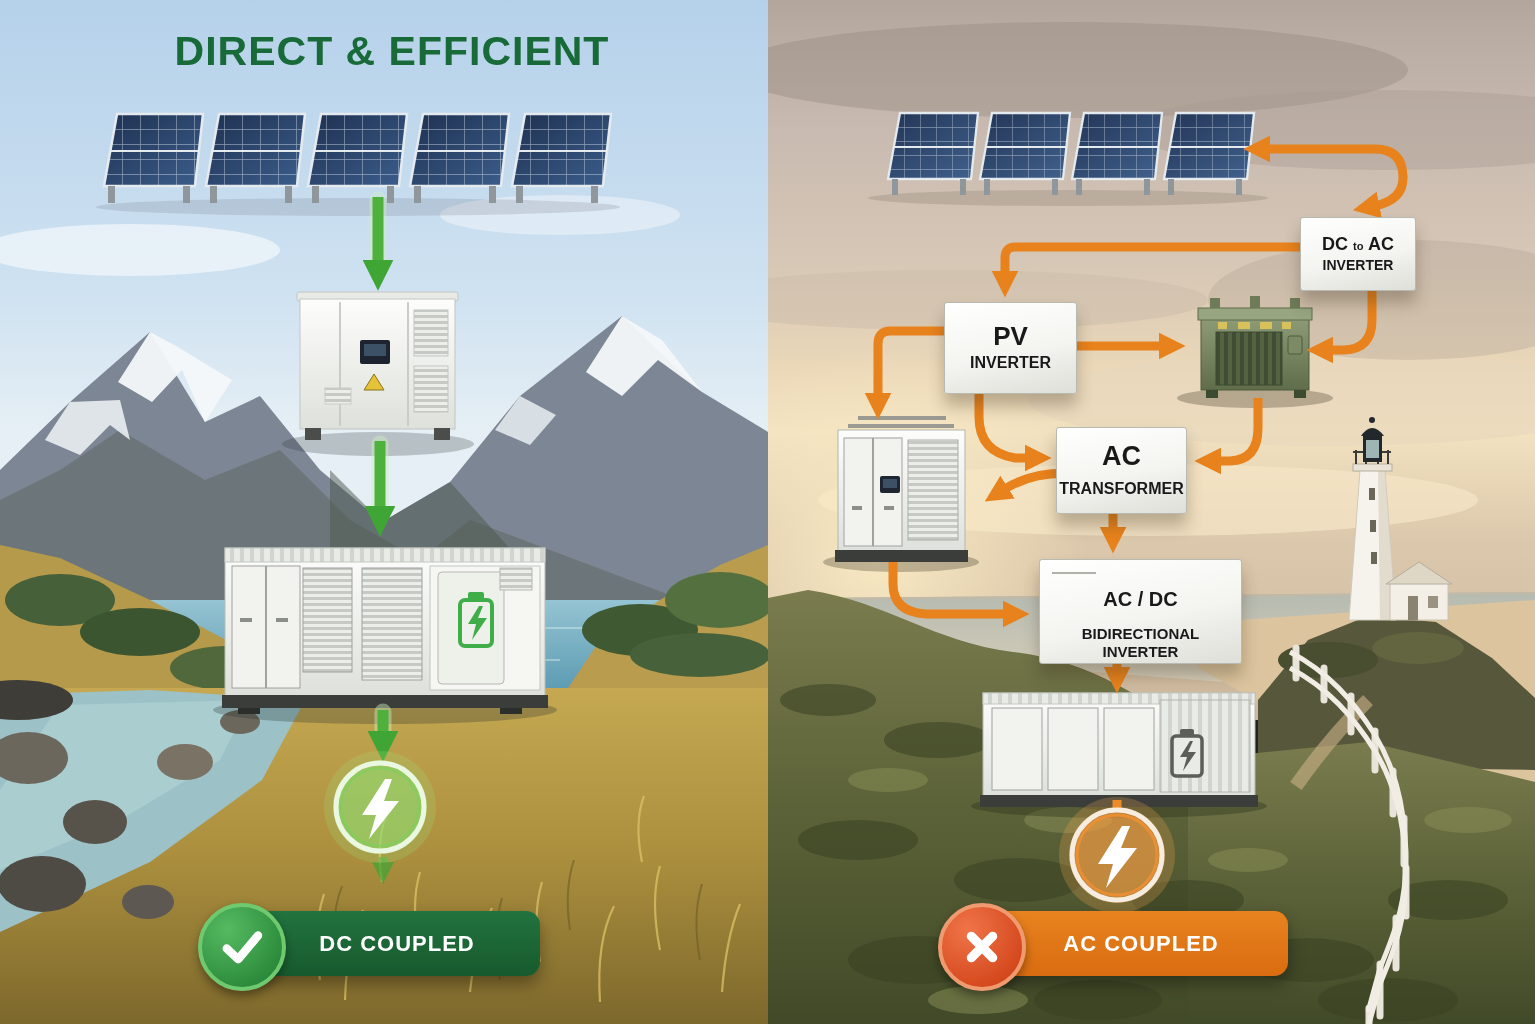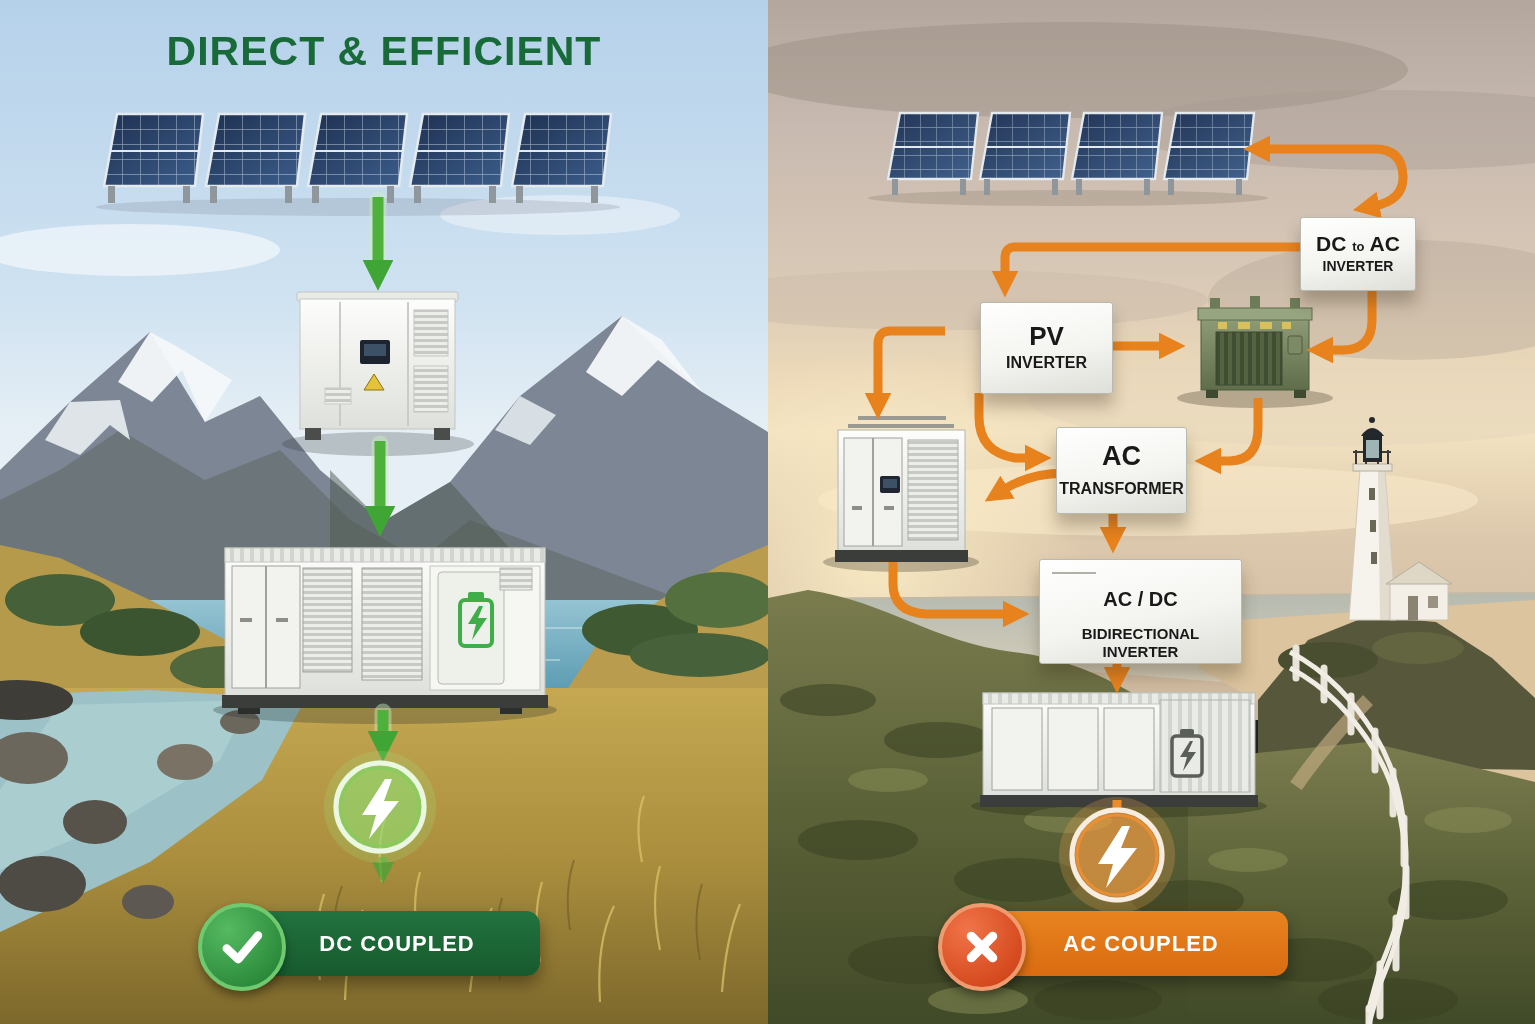--- a/index.html
+++ b/index.html
@@ -1,32 +1,32 @@
 <!DOCTYPE html>
 <html><head>
 <meta charset="utf-8">
 <style>
   html,body{margin:0;padding:0;background:#222;}
   .stage{position:relative;width:1535px;height:1024px;overflow:hidden;font-family:"Liberation Sans",sans-serif;}
   .panel{position:absolute;top:0;height:1024px;overflow:hidden;}
-  .panel.left{left:0;width:768px;}
+  .panel.left{left:0;width:768px;padding-left:16px;}
   .panel.right{left:768px;width:767px;}
   svg.bg{position:absolute;left:0;top:0;display:block;}
   .title{position:absolute;top:28px;left:0;width:100%;text-align:center;
          font-size:41px;font-weight:800;letter-spacing:1px;margin:0;}
   .title.green{color:#186b38;}
   .title.orange{color:#e2771f;}
   
   .eqbox{position:absolute;background:linear-gradient(168deg,#ffffff 0%,#f4f4f0 55%,#dddfd8 100%);
          border:1px solid #b8bab2;border-radius:3px;box-shadow:0 12px 16px rgba(60,45,25,.30);
          display:flex;flex-direction:column;align-items:center;justify-content:center;color:#191919;}
   .eqbox .l1{font-weight:800;line-height:1.05;}
   .eqbox .l2,.eqbox .l3{font-weight:700;line-height:1.15;}
   .eqbox .small{font-size:.62em;font-weight:700;}
-  #box-dcac .l1{font-size:21px;} #box-dcac .l2{font-size:14px;margin-top:3px;}
+  #box-dcac .l1{font-size:18px;} #box-dcac .l2{font-size:14px;margin-top:3px;}
   #box-pv .l1{font-size:26px;} #box-pv .l2{font-size:16px;margin-top:4px;}
   #box-actx .l1{font-size:27px;} #box-actx .l2{font-size:16px;margin-top:10px;text-align:right;}
   #box-bidir{flex-direction:row;align-items:stretch;justify-content:flex-start;}
   #box-bidir .louver{width:42px;margin:12px 6px 12px 12px;border:1px solid #b0b2aa;
       background:repeating-linear-gradient(180deg,#eef0ea 0 3px,#c8cbc4 3px 6px);}
   #box-bidir .txt{flex:1;display:flex;flex-direction:column;align-items:center;justify-content:center;}
   #box-bidir .l1{font-size:20px;} #box-bidir .l2{font-size:15px;margin-top:15px;} #box-bidir .l3{font-size:15px;}
   
   .banner{position:absolute;height:65px;border-radius:14px;box-shadow:0 8px 16px rgba(0,0,0,.35);
           display:flex;align-items:center;}
@@ -476,21 +476,21 @@
         <path d="M354,826 L330,864 L345,864 L338,888 L369,848 L353,848 L362,826 Z" fill="#ffffff"></path>
       </g>
     </svg>
 
 
     <div class="eqbox" id="box-dcac" style="left:532px;top:217px;width:114px;height:72px;">
       <div class="l1"><span>DC</span> <span class="small">to</span> <span>AC</span></div>
       <div class="l2">INVERTER</div>
     </div>
 
-    <div class="eqbox" id="box-pv" style="left:176px;top:302px;width:131px;height:90px;margin-left:36px;">
+    <div class="eqbox" id="box-pv" style="left:176px;top:302px;width:131px;height:90px;">
       <div class="l1">PV</div>
       <div class="l2">INVERTER</div>
     </div>
 
     <div class="eqbox" id="box-actx" style="left:288px;top:427px;width:129px;height:85px;">
       <div class="l1">AC</div>
       <div class="l2">TRANSFORMER</div>
     </div>
 
     <div class="eqbox" id="box-bidir" style="left:271px;top:559px;width:201px;height:103px;flex-direction:column;">

